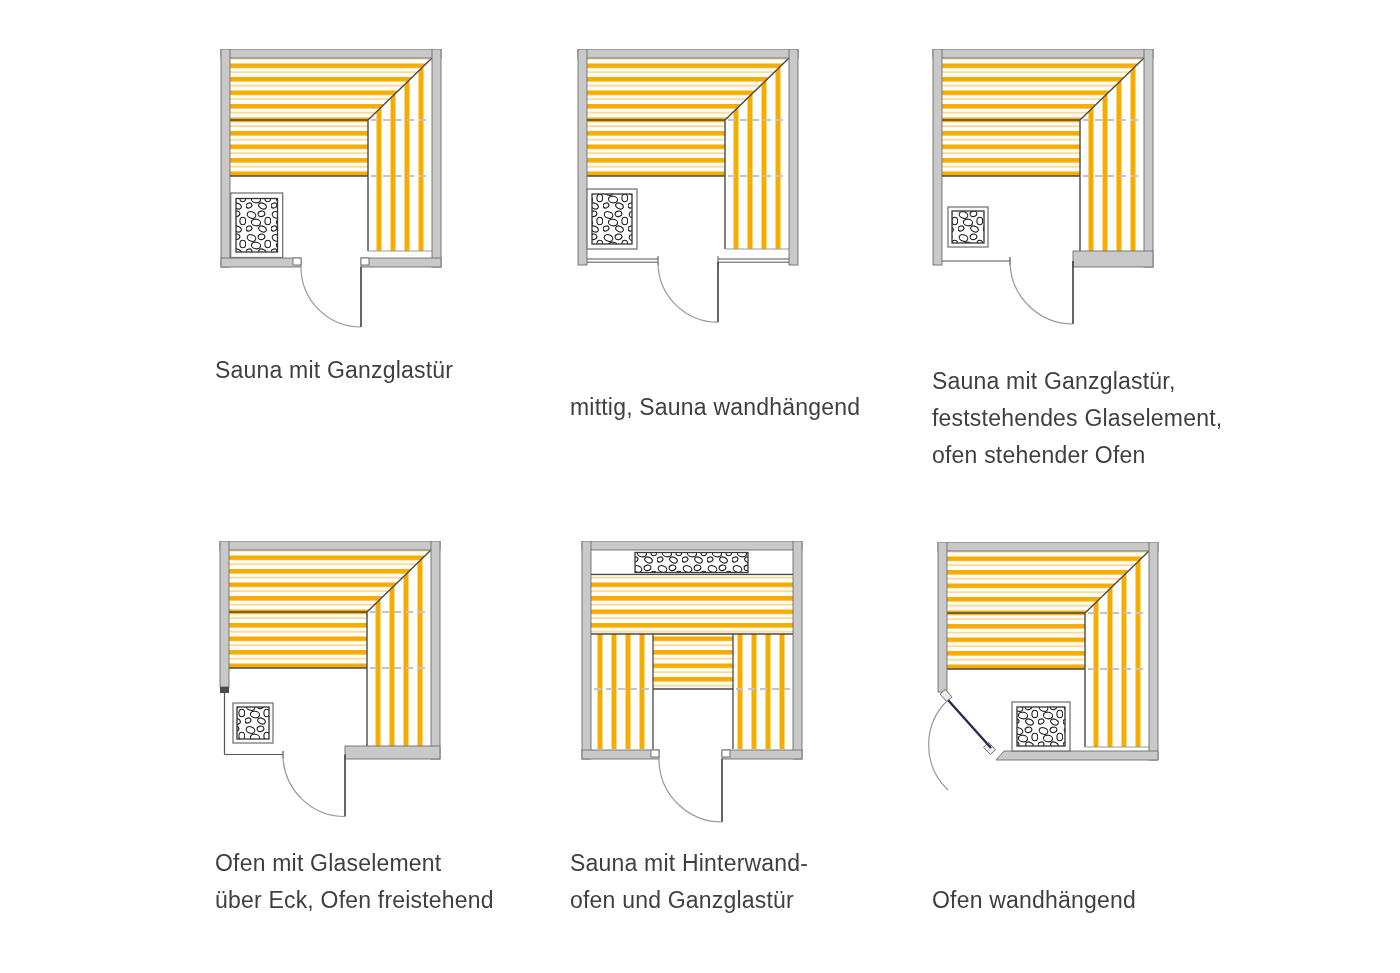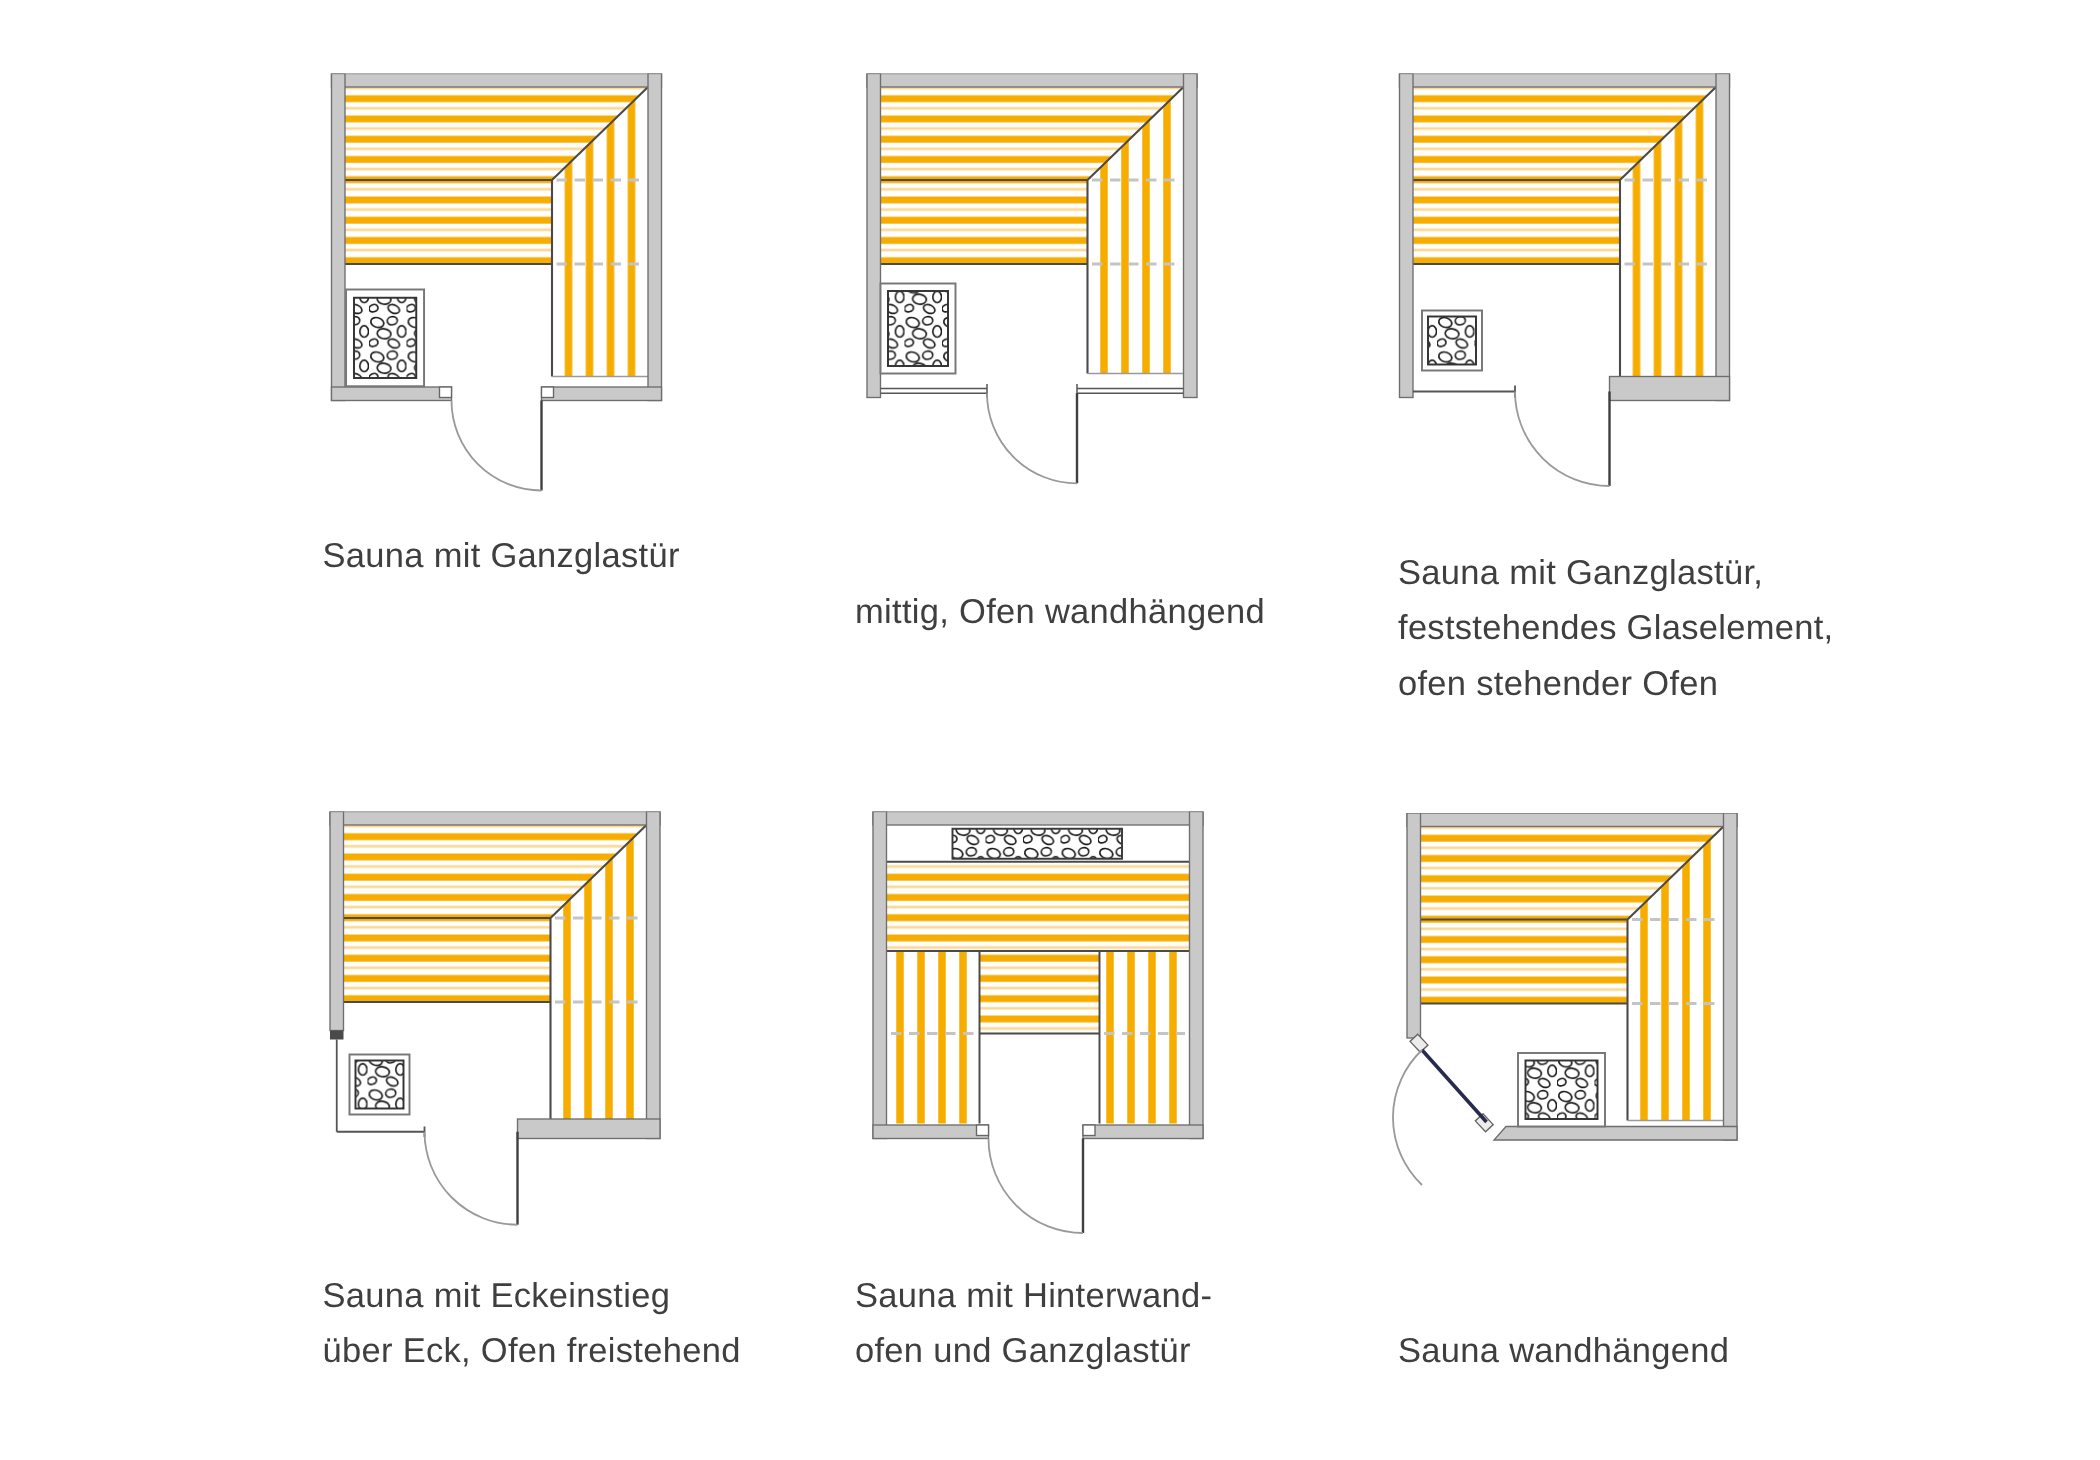--- a/index.html
+++ b/index.html
@@ -212,37 +212,37 @@
       </g>
     </svg>
   </div>
 
   <div class="caption" style="left:215px;top:352px">
     <span>Sauna mit Ganzglastür</span>
   </div>
 
   <div class="caption" style="left:570px;top:352px">
     <br>
-    <span>mittig, Ofen wandhängend</span>
+    <span>mittig, Sauna wandhängend</span>
   </div>
 
   <div class="caption" style="left:932px;top:363px">
     <span>Sauna mit Ganzglastür,</span><br>
     <span>feststehendes Glaselement,</span><br>
     <span>ofen stehender Ofen</span>
   </div>
 
   <div class="caption" style="left:215px;top:845px">
-    <span>Sauna mit Eckeinstieg</span><br>
+    <span>Ofen mit Glaselement</span><br>
     <span>über Eck, Ofen freistehend</span>
   </div>
 
   <div class="caption" style="left:570px;top:845px">
     <span>Sauna mit Hinterwand-</span><br>
     <span>ofen und Ganzglastür</span>
   </div>
 
   <div class="caption" style="left:932px;top:845px">
     <br>
-    <span>Sauna wandhängend</span>
+    <span>Ofen wandhängend</span>
   </div>
 
 </div>
 
 </body></html>

